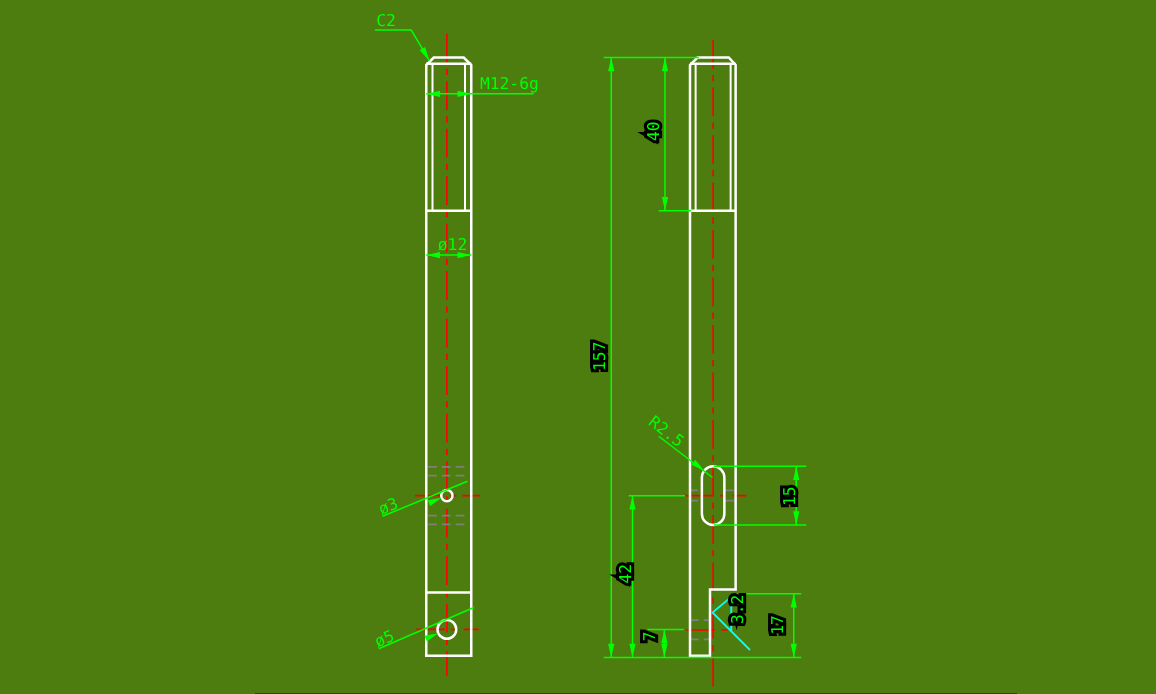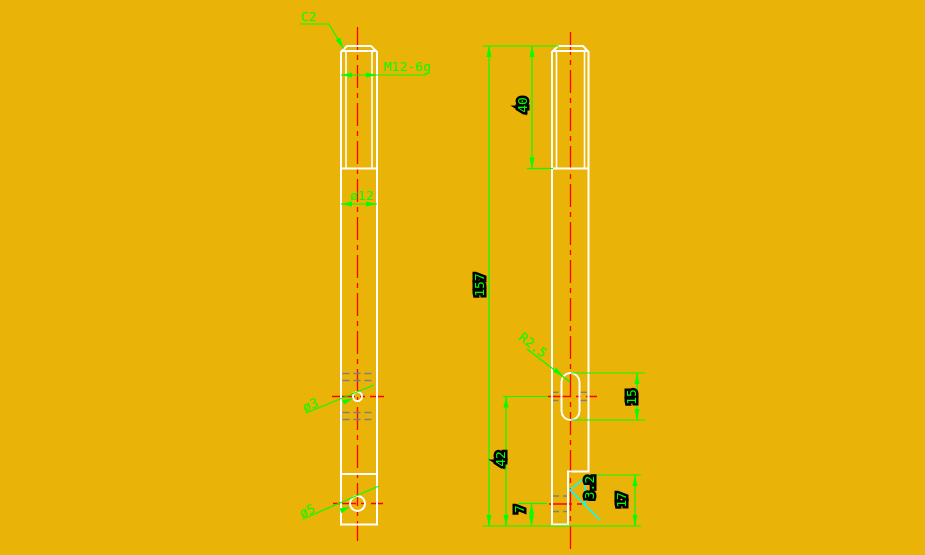--- a/index.html
+++ b/index.html
@@ -1,16 +1,16 @@
 <!DOCTYPE html>
 <html><head>
 <meta charset="utf-8">
 <style>
   html,body{margin:0;padding:0;background:#000;}
-  .canvas{position:relative;width:925px;height:555px;background:#eab308;overflow:hidden;}
+  .canvas{position:relative;width:925px;height:555px;background:#4d7c0f;overflow:hidden;}
   svg{position:absolute;left:0;top:0;}
   text{font-family:"DejaVu Sans Mono","Liberation Mono",monospace;fill:#00ff00;font-size:13px;}
   .dimtext{paint-order:stroke;stroke:#000;stroke-width:5px;}
   .outline{stroke:#ffffff;stroke-width:2;fill:none;}
   .thin-outline{stroke:#ffffff;stroke-width:1.6;fill:none;}
   .dim{stroke:#00ff00;stroke-width:1.2;fill:none;}
   .arrow{fill:#00ff00;stroke:none;}
   .center{stroke:#ff0000;stroke-width:1.3;fill:none;stroke-dasharray:23 5 5 5;}
   .hidden-line{stroke:#7f7f7f;stroke-width:1.4;fill:none;stroke-dasharray:7 4;}
   .finish{stroke:#00ffff;stroke-width:1.5;fill:none;}

